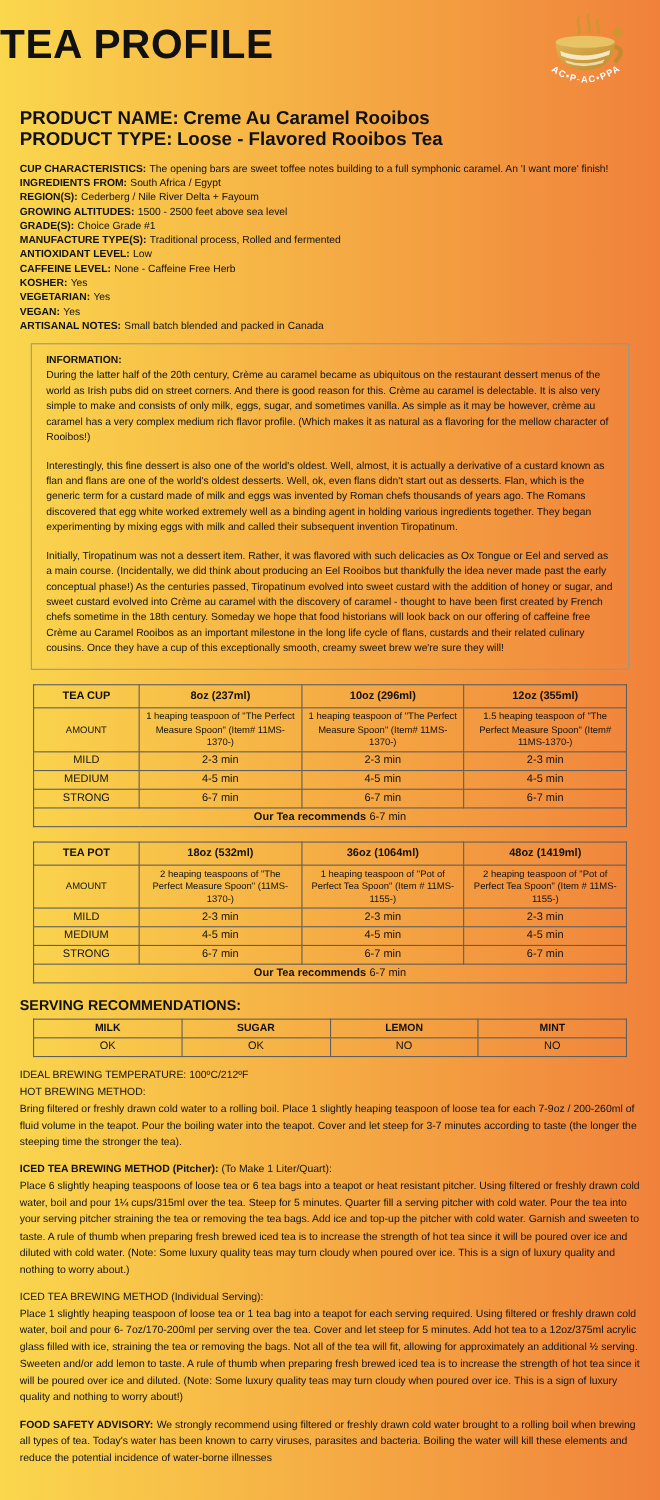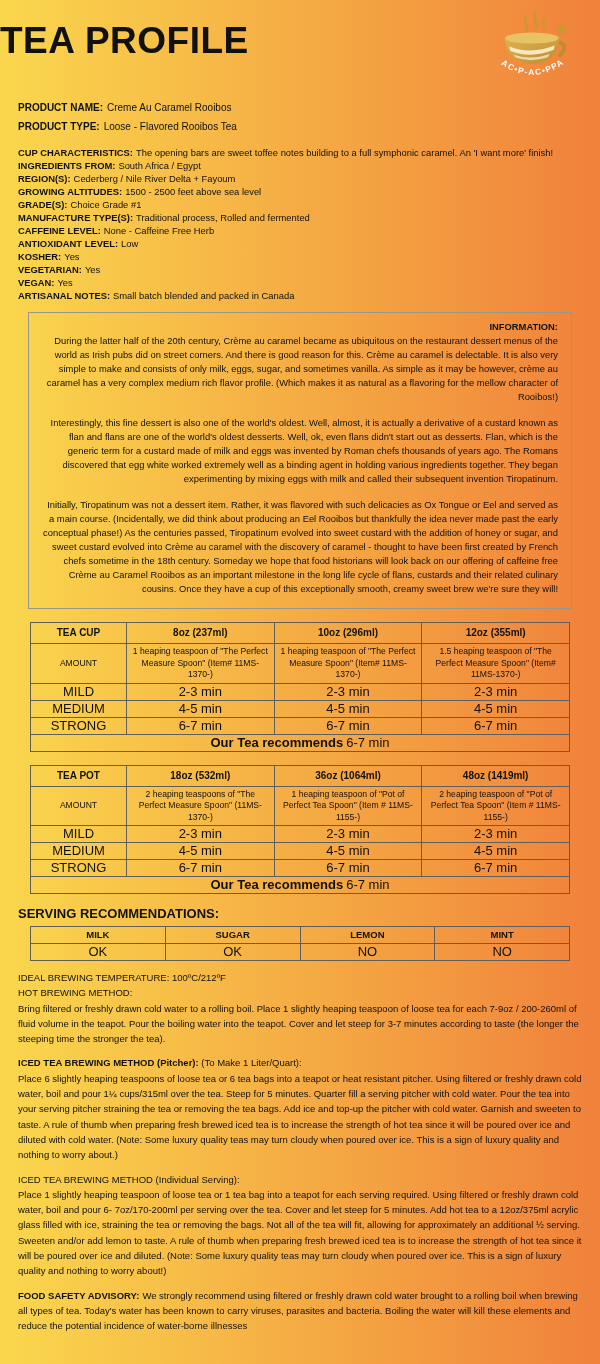--- a/index.html
+++ b/index.html
@@ -10,32 +10,32 @@
   html,body{margin:0;padding:0;}
   body{
     width:600px;height:1364px;overflow:hidden;
     background:linear-gradient(90deg,var(--bg-left),var(--bg-right));
     font-family:"Liberation Sans",sans-serif;color:var(--text);
   }
   .header{position:relative;height:90px;}
   .title{margin:0;padding-top:20px;text-align:left;font-size:37px;font-weight:700;letter-spacing:.5px;}
   .logo{position:absolute;top:10px;right:26px;}
 
-  .product{margin:8px 15px 0 18px;font-size:10px;font-weight:400;line-height:19px;}
+  .product{margin:8px 15px 0 18px;font-size:17px;font-weight:700;line-height:19px;}
   .product b{margin-right:4px;}
 
   .attrs{margin:10px 15px 0 18px;font-size:9.4px;line-height:13px;}
   .attr b{margin-right:3px;}
 
-  .info-box{margin:10px 28px 0;border:1.5px solid #98988a;padding:7px 13px 0;font-size:9.4px;line-height:14px;text-align:right;}
+  .info-box{margin:10px 28px 0;border:1.5px solid #98988a;padding:7px 13px 0;font-size:9.4px;line-height:14px;}
   .info-heading{font-weight:700;}
   .info-box p{margin:0 0 12px;}
 
   table{border-collapse:collapse;width:540px;margin:13px auto 0;table-layout:fixed;}
-  th,td{border:1px solid var(--table-border);text-align:center;padding:2px 4px;font-size:13px;line-height:12px;}
+  th,td{border:1px solid var(--table-border);text-align:center;padding:2px 4px;font-size:10px;line-height:12px;}
   th{font-size:10px;font-weight:700;height:21px;}
   .amount-row td{font-size:8.6px;height:37px;line-height:11.5px;}
   .strength-row td{height:14px;}
   .tfoot-row td{height:14px;}
   .tfoot-row b{margin-right:3px;}
 
   .serv-heading{margin:12px 0 0 18px;font-size:13px;font-weight:700;}
   .serv-table{margin-top:5px;}
   .serv-table th{font-size:9.5px;height:15px;}
   .serv-table td{height:15px;}
@@ -85,22 +85,22 @@
     <div><b>PRODUCT TYPE:</b><span>Loose - Flavored Rooibos Tea</span></div>
   </div>
 
   <div class="attrs">
     <div class="attr"><b>CUP CHARACTERISTICS:</b><span>The opening bars are sweet toffee notes building to a full symphonic caramel. An 'I want more' finish!</span></div>
     <div class="attr"><b>INGREDIENTS FROM:</b><span>South Africa / Egypt</span></div>
     <div class="attr"><b>REGION(S):</b><span>Cederberg / Nile River Delta + Fayoum</span></div>
     <div class="attr"><b>GROWING ALTITUDES:</b><span>1500 - 2500 feet above sea level</span></div>
     <div class="attr"><b>GRADE(S):</b><span>Choice Grade #1</span></div>
     <div class="attr"><b>MANUFACTURE TYPE(S):</b><span>Traditional process, Rolled and fermented</span></div>
+    <div class="attr"><b>ANTIOXIDANT LEVEL:</b><span>Low</span></div>
     <div class="attr"><b>CAFFEINE LEVEL:</b><span>None - Caffeine Free Herb</span></div>
-    <div class="attr"><b>ANTIOXIDANT LEVEL:</b><span>Low</span></div>
     <div class="attr"><b>KOSHER:</b><span>Yes</span></div>
     <div class="attr"><b>VEGETARIAN:</b><span>Yes</span></div>
     <div class="attr"><b>VEGAN:</b><span>Yes</span></div>
     <div class="attr"><b>ARTISANAL NOTES:</b><span>Small batch blended and packed in Canada</span></div>
   </div>
 
   <div class="info-box">
     <div class="info-heading">INFORMATION:</div>
     <p>During the latter half of the 20th century, Crème au caramel became as ubiquitous on the restaurant dessert menus of the world as Irish pubs did on street corners. And there is good reason for this. Crème au caramel is delectable. It is also very simple to make and consists of only milk, eggs, sugar, and sometimes vanilla. As simple as it may be however, crème au caramel has a very complex medium rich flavor profile. (Which makes it as natural as a flavoring for the mellow character of Rooibos!)</p>
     <p>Interestingly, this fine dessert is also one of the world's oldest. Well, almost, it is actually a derivative of a custard known as flan and flans are one of the world's oldest desserts. Well, ok, even flans didn't start out as desserts. Flan, which is the generic term for a custard made of milk and eggs was invented by Roman chefs thousands of years ago. The Romans discovered that egg white worked extremely well as a binding agent in holding various ingredients together. They began experimenting by mixing eggs with milk and called their subsequent invention Tiropatinum.</p>

